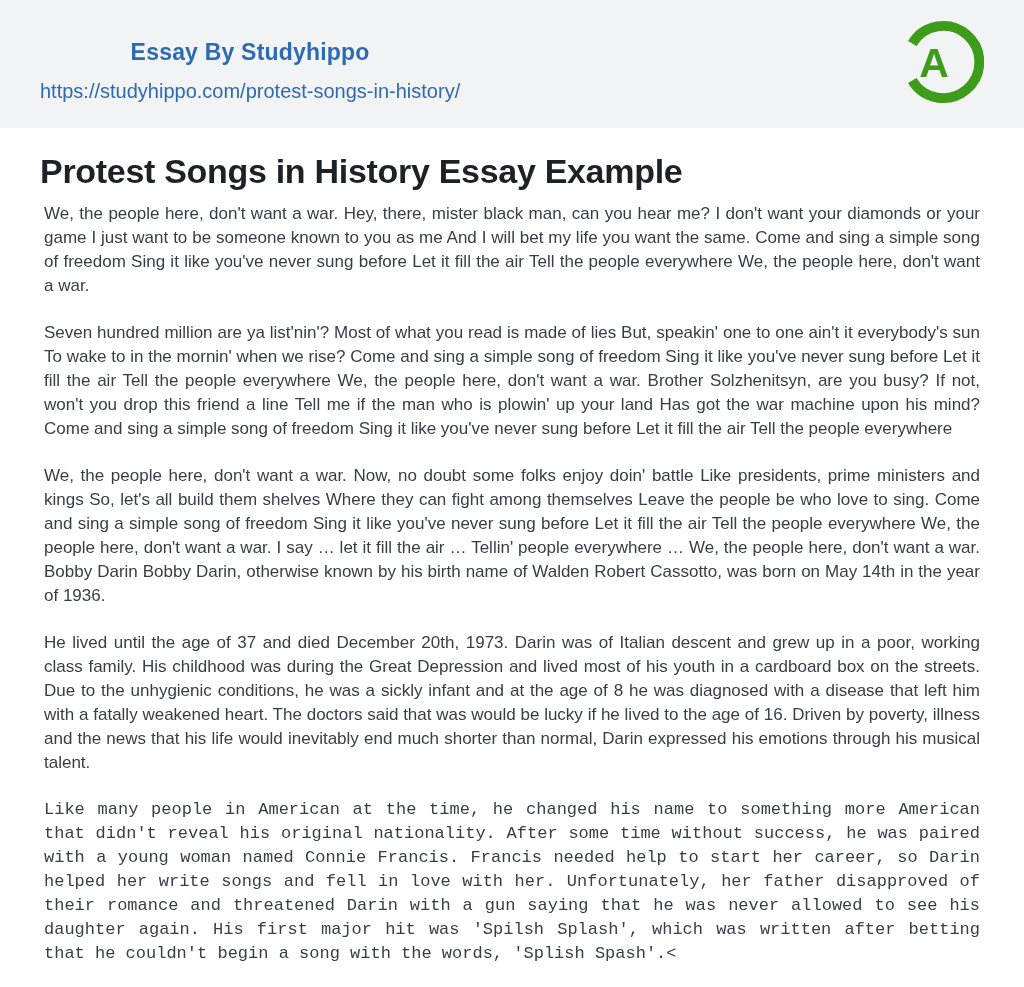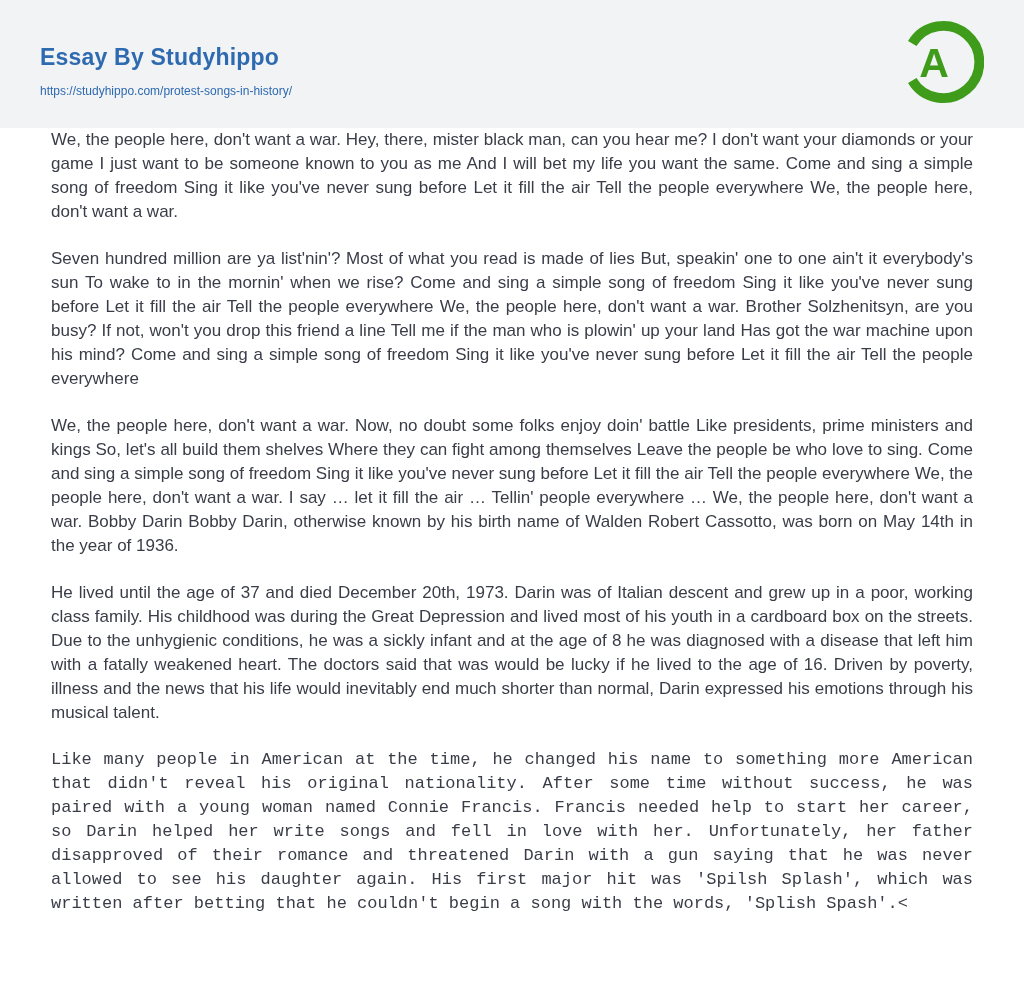--- a/index.html
+++ b/index.html
@@ -32,24 +32,25 @@
     flex-direction:column;
     padding-top:14px;
   }
   .site-title{
     color:var(--accent-blue);
     font-size:23px;
     font-weight:700;
     letter-spacing:0.2px;
     text-decoration:none;
     line-height:1.2;
+    text-align:center;
   }
   .page-url{
     color:var(--accent-blue);
-    font-size:12px;
+    font-size:20px;
     font-weight:400;
     text-decoration:none;
     margin-top:12px;
     line-height:1.2;
   }
   .logo{
     width:82px;
     height:86px;
     flex:0 0 auto;
     margin-top:-4px;
@@ -63,40 +64,41 @@
     font-weight:700;
     color:var(--title-color);
     letter-spacing:-0.3px;
     margin:23px 0 11px;
   }
   .essay-paragraph{
     font-size:17px;
     line-height:24px;
     color:var(--body-text);
     text-align:justify;
-    margin:0 11px 23px;
+    margin:0 4px 23px;
   }
   .essay-paragraph:last-child{margin-bottom:0;font-family:Liberation Mono, monospace;}
 </style>
 </head>
 <body>
 
 <header class="page-header">
   <div class="header-text">
     <a href="#" class="site-title">Essay By Studyhippo</a>
     <a href="#" class="page-url">https://studyhippo.com/protest-songs-in-history/</a>
   </div>
   <div class="logo">
     <svg viewBox="0 0 100 100" width="82" height="86" aria-hidden="true">
       <path d="M 12.5 27.5 A 44 44 0 1 1 12.5 72.5" fill="none" stroke="var(--logo-green)" stroke-width="12" stroke-linecap="butt"></path>
       <text x="39" y="51" text-anchor="middle" dominant-baseline="central" font-family="Liberation Sans, sans-serif" font-size="50" font-weight="700" fill="var(--logo-green)">A</text>
     </svg>
   </div>
 </header>
 
 <main class="content">
+  <h1 class="article-title">Protest Songs in History Essay Example</h1>
 
   <p class="essay-paragraph">We, the people here, don't want a war. Hey, there, mister black man, can you hear me? I don't want your diamonds or your game I just want to be someone known to you as me And I will bet my life you want the same. Come and sing a simple song of freedom Sing it like you've never sung before Let it fill the air Tell the people everywhere We, the people here, don't want a war.</p>
   <p class="essay-paragraph">Seven hundred million are ya list'nin'? Most of what you read is made of lies But, speakin' one to one ain't it everybody's sun To wake to in the mornin' when we rise? Come and sing a simple song of freedom Sing it like you've never sung before Let it fill the air Tell the people everywhere We, the people here, don't want a war. Brother Solzhenitsyn, are you busy? If not, won't you drop this friend a line Tell me if the man who is plowin' up your land Has got the war machine upon his mind? Come and sing a simple song of freedom Sing it like you've never sung before Let it fill the air Tell the people everywhere</p>
   <p class="essay-paragraph">We, the people here, don't want a war. Now, no doubt some folks enjoy doin' battle Like presidents, prime ministers and kings So, let's all build them shelves Where they can fight among themselves Leave the people be who love to sing. Come and sing a simple song of freedom Sing it like you've never sung before Let it fill the air Tell the people everywhere We, the people here, don't want a war. I say … let it fill the air … Tellin' people everywhere … We, the people here, don't want a war. Bobby Darin Bobby Darin, otherwise known by his birth name of Walden Robert Cassotto, was born on May 14th in the year of 1936.</p>
   <p class="essay-paragraph">He lived until the age of 37 and died December 20th, 1973. Darin was of Italian descent and grew up in a poor, working class family. His childhood was during the Great Depression and lived most of his youth in a cardboard box on the streets. Due to the unhygienic conditions, he was a sickly infant and at the age of 8 he was diagnosed with a disease that left him with a fatally weakened heart. The doctors said that was would be lucky if he lived to the age of 16. Driven by poverty, illness and the news that his life would inevitably end much shorter than normal, Darin expressed his emotions through his musical talent.</p>
   <p class="essay-paragraph">Like many people in American at the time, he changed his name to something more American that didn't reveal his original nationality. After some time without success, he was paired with a young woman named Connie Francis. Francis needed help to start her career, so Darin helped her write songs and fell in love with her. Unfortunately, her father disapproved of their romance and threatened Darin with a gun saying that he was never allowed to see his daughter again. His first major hit was 'Spilsh Splash', which was written after betting that he couldn't begin a song with the words, 'Splish Spash'.&lt;</p>
 </main>
 
 </body></html>

